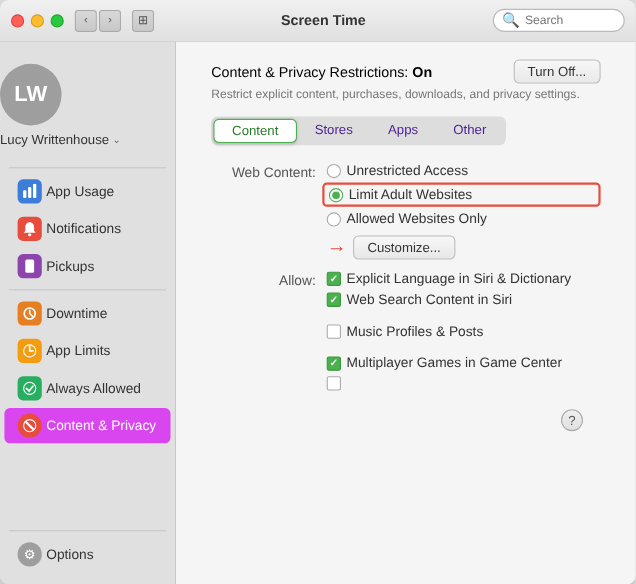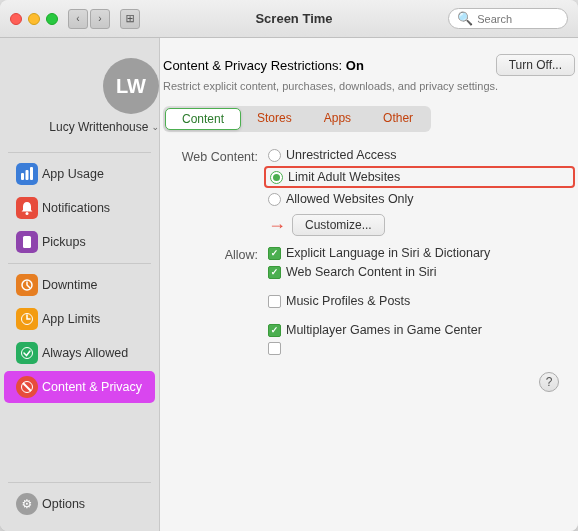--- a/index.html
+++ b/index.html
@@ -128,21 +128,21 @@
       display: flex;
       flex-direction: column;
       padding: 10px 0;
       overflow-y: auto;
       flex-shrink: 0;
     }
 
     .avatar-section {
       display: flex;
       flex-direction: column;
-      align-items: flex-end;
+      align-items: flex-start;
       padding: 10px 0 14px;
     }
 
     .avatar {
       width: 56px;
       height: 56px;
       border-radius: 50%;
       background: #9e9e9e;
       display: flex;
       align-items: center;
@@ -210,21 +210,21 @@
     .icon-blue { background: #3b7dd8; }
     .icon-red { background: #e74c3c; }
     .icon-purple { background: #8e44ad; }
     .icon-orange { background: #e67e22; }
     .icon-yellow { background: #f39c12; }
     .icon-green { background: #27ae60; }
 
     
     .content-area {
       flex: 1;
-      padding: 16px 3px;
+      padding: 16px 32px;
       background: #f5f5f5;
       overflow-y: auto;
     }
 
     .content-header {
       display: flex;
       align-items: center;
       justify-content: space-between;
       margin-bottom: 4px;
     }
@@ -253,21 +253,21 @@
       padding: 2px;
       margin-bottom: 16px;
       width: fit-content;
     }
 
     .tab {
       padding: 3px 16px;
       border-radius: 5px;
       font-size: 12px;
       cursor: pointer;
-      color: #c2410c;
+      color: #4c1d95;
     }
 
     .tab.active {
       background: #fff;
       color: #333;
       box-shadow: 0 1px 3px rgba(0,0,0,0.15);
       font-weight: 500;
       border: 1px solid #4caf50;
       color: #2a7a2a;
     }

